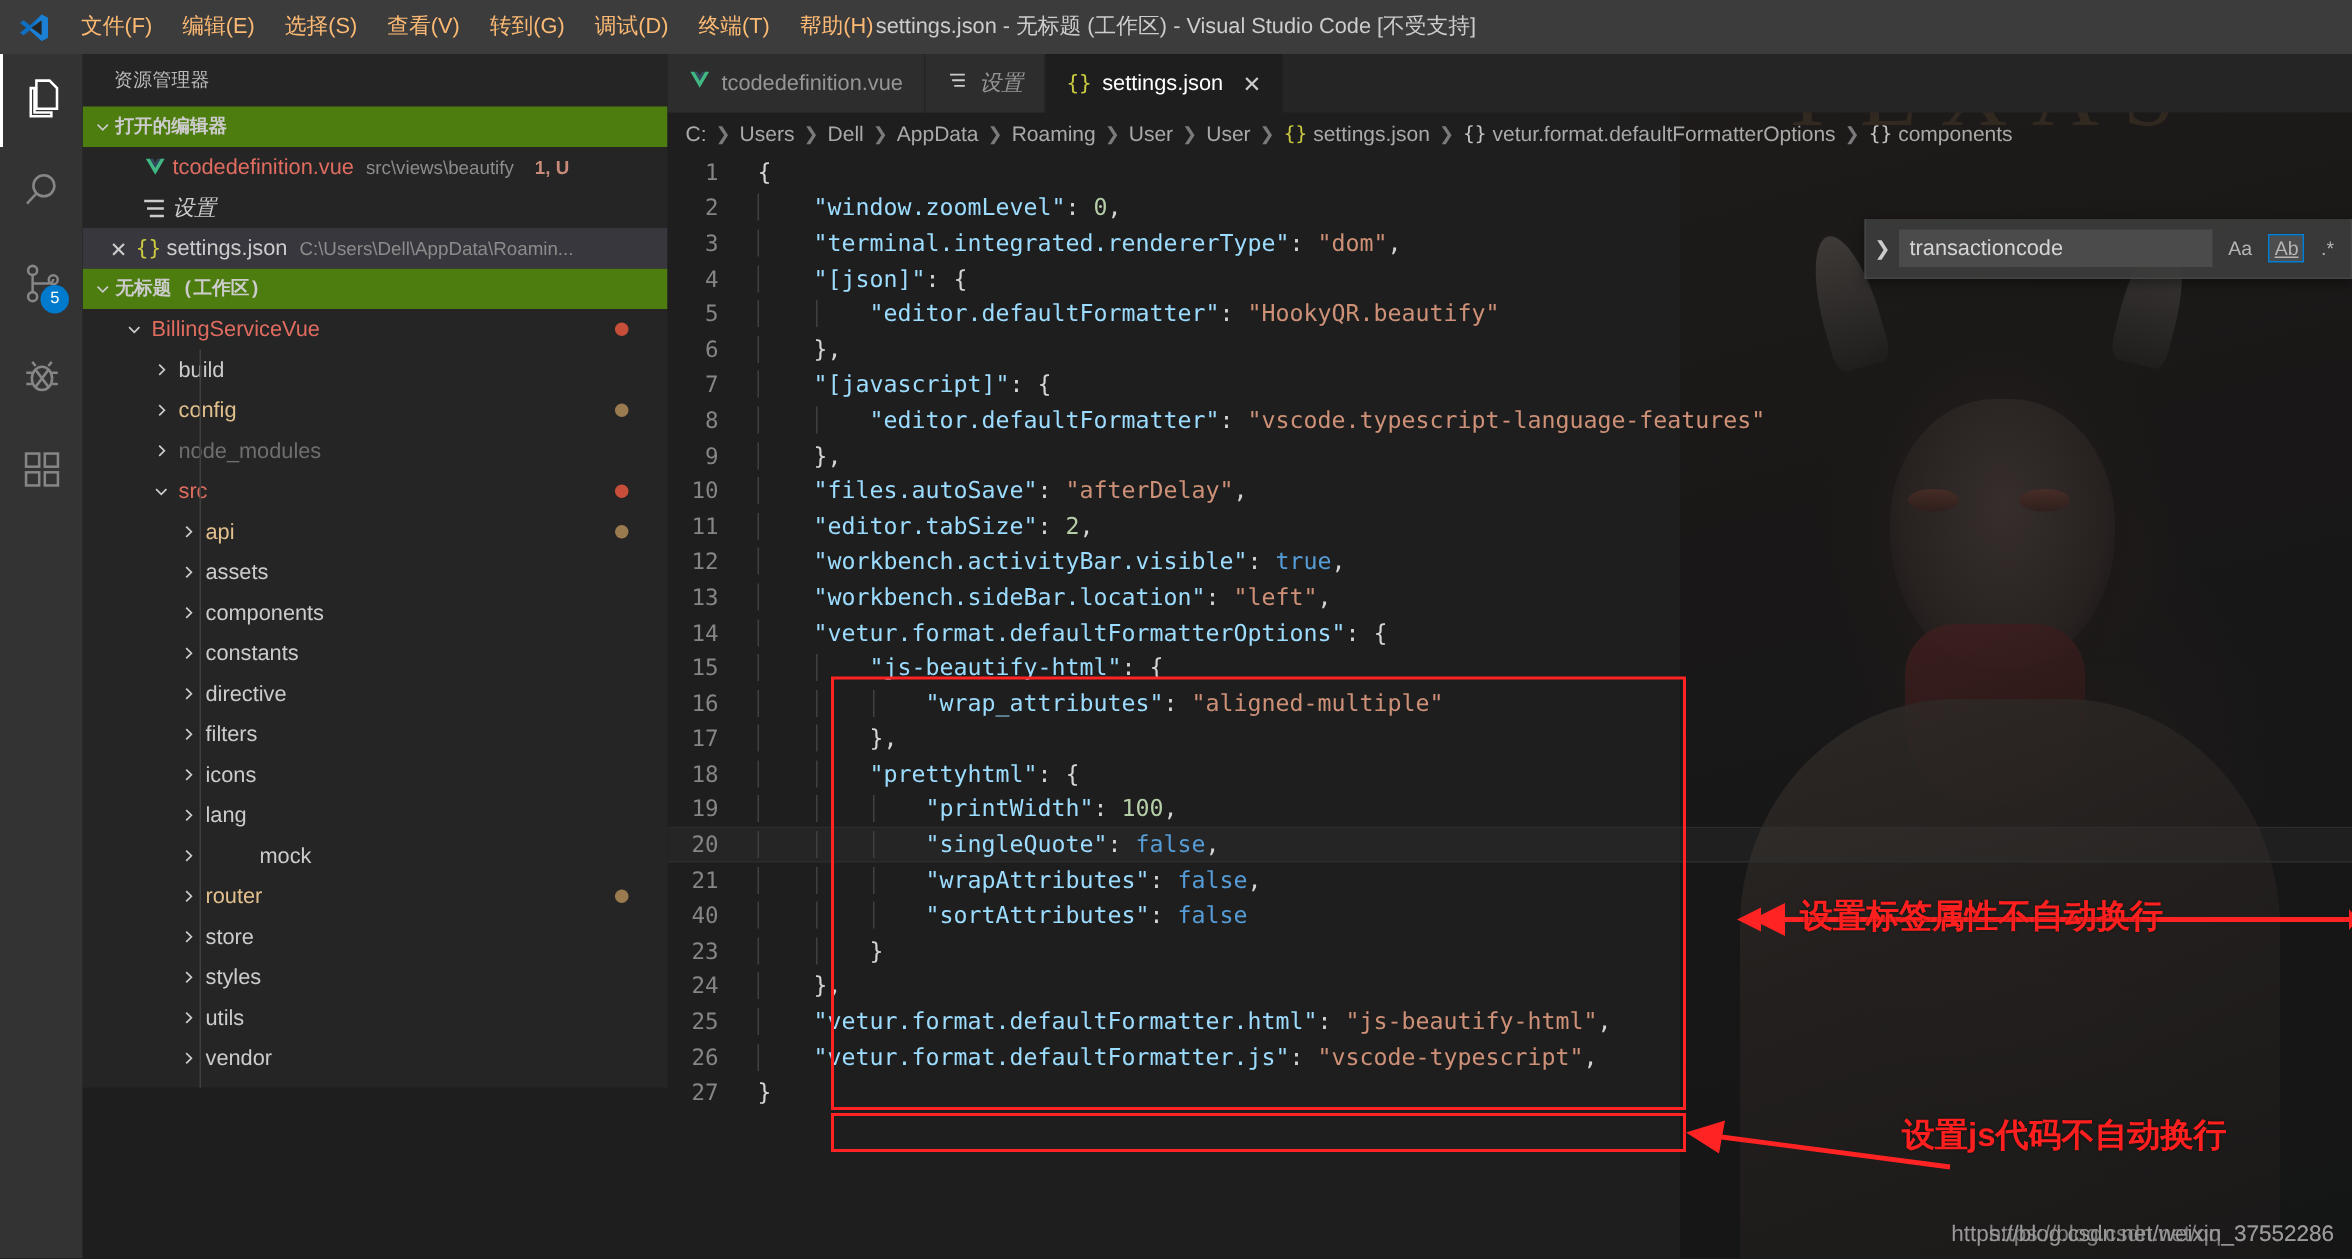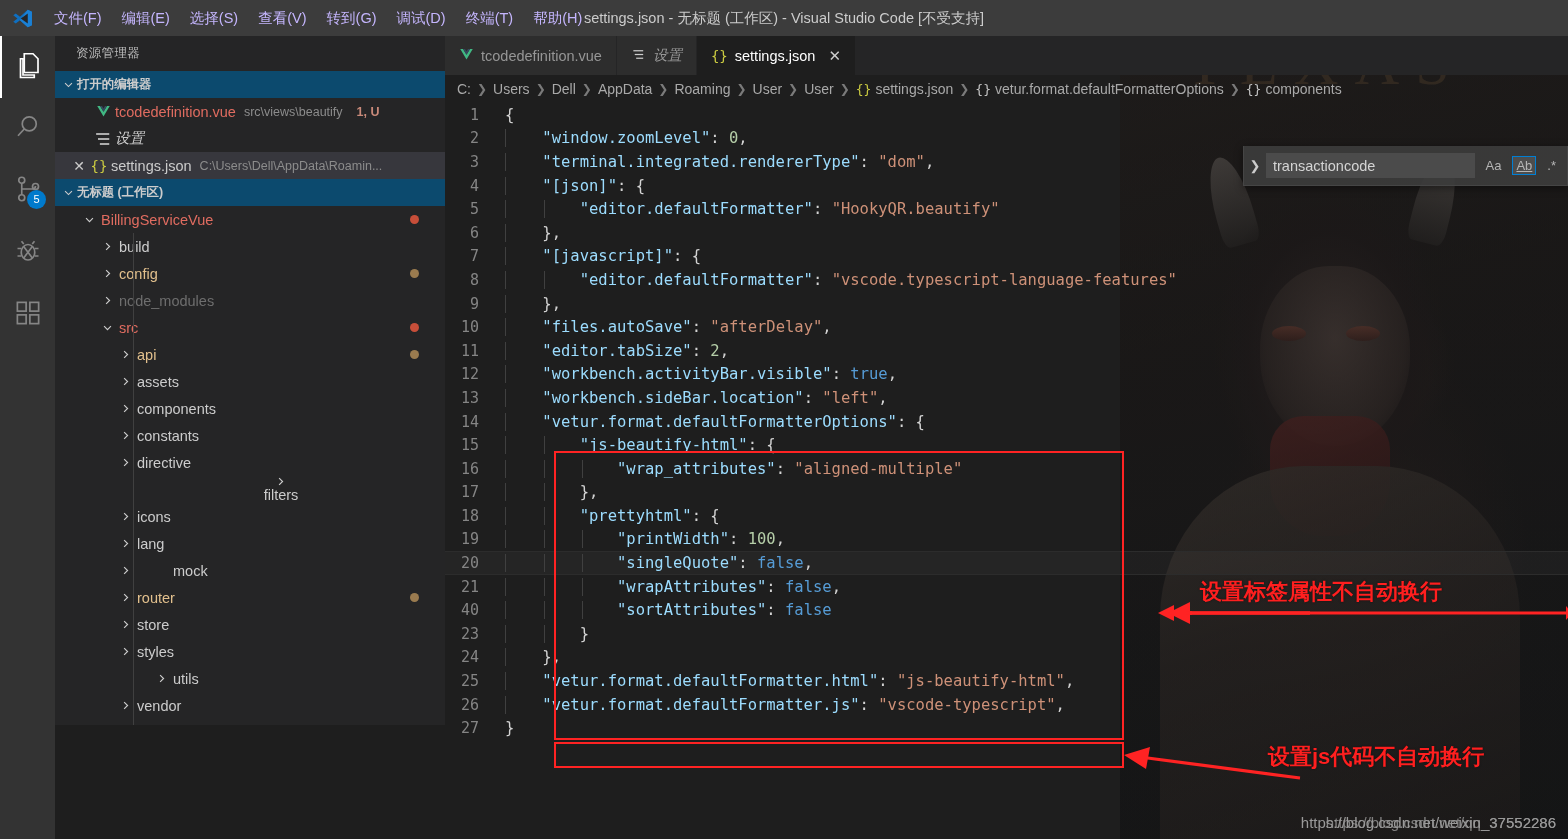--- a/index.html
+++ b/index.html
@@ -59,21 +59,21 @@
 
   
   .titlebar{
     position:absolute; top:0; left:0; width:1568px; height:36px;
     background:#3c3c3c; display:flex; align-items:center; z-index:40;
   }
   .vsicon{ width:44px; height:36px; display:flex; align-items:center; justify-content:center; }
   .vsicon svg{ width:21px; height:21px; }
   .menubar{ display:flex; align-items:center; height:36px; }
   .menu-item{
-    padding:0 10px; height:36px; line-height:36px; color:#c4b5fd; font-size:14.5px;
+    padding:0 10px; height:36px; line-height:36px; color:#fdba74; font-size:14.5px;
     white-space:nowrap; cursor:default;
   }
   .title-center{
     position:absolute; left:0; right:0; text-align:center; color:#cccccc;
     font-size:14.5px; line-height:36px; pointer-events:none;
   }
 
   
   .activitybar{
     position:absolute; top:36px; left:0; width:55px; height:803px;
@@ -99,21 +99,21 @@
     background:#252526; z-index:20; overflow:hidden;
   }
   .sidebar-title{
     height:35px; line-height:35px; padding-left:21px; color:#bbbbbb;
     font-size:12.5px; letter-spacing:.3px;
   }
   .section-header{
     height:27px; display:flex; align-items:center; padding-left:4px;
     color:#cccccc; font-size:12.4px; font-weight:bold; background:#252526;
   }
-  .section-header.hl{ background:#0c4a6e; }
+  .section-header.hl{ background:#4d7c0f;font-family:Liberation Mono, monospace; }
   .chev{ width:18px; height:18px; display:flex; align-items:center; justify-content:center; color:#cccccc; }
   .chev svg{ width:11px; height:11px; }
   .row{
     height:27px; display:flex; align-items:center; font-size:14.5px; color:#cccccc;
     white-space:nowrap; cursor:pointer; position:relative;
   }
   .row.sel{ background:#37373d; }
   .row .ficon{ width:20px; display:flex; align-items:center; justify-content:center; flex:0 0 auto; }
   .row .label{ margin-left:2px; }
   .row .desc{ margin-left:8px; color:#8c8c8c; font-size:12.5px; }
@@ -416,21 +416,21 @@
           <span class="label ">constants</span>
         </div>
         <div class="row" style="padding-left: 60px;">
           <span class="ficon" style="color: rgb(204, 204, 204);">
             <svg viewBox="0 0 16 16" width="11" height="11" fill="none" stroke="currentColor" stroke-width="1.7">
               <path d="M6 3 L11 8 L6 13"></path>
             </svg>
           </span>
           <span class="label ">directive</span>
         </div>
-        <div class="row" style="padding-left: 60px; flex-direction: column;">
+        <div class="row" style="padding-left: 60px;">
           <span class="ficon" style="color: rgb(204, 204, 204);">
             <svg viewBox="0 0 16 16" width="11" height="11" fill="none" stroke="currentColor" stroke-width="1.7">
               <path d="M6 3 L11 8 L6 13"></path>
             </svg>
           </span>
           <span class="label ">filters</span>
         </div>
         <div class="row" style="padding-left: 60px;">
           <span class="ficon" style="color: rgb(204, 204, 204);">
             <svg viewBox="0 0 16 16" width="11" height="11" fill="none" stroke="currentColor" stroke-width="1.7">
@@ -473,21 +473,21 @@
           <span class="label ">store</span>
         </div>
         <div class="row" style="padding-left: 60px;">
           <span class="ficon" style="color: rgb(204, 204, 204);">
             <svg viewBox="0 0 16 16" width="11" height="11" fill="none" stroke="currentColor" stroke-width="1.7">
               <path d="M6 3 L11 8 L6 13"></path>
             </svg>
           </span>
           <span class="label ">styles</span>
         </div>
-        <div class="row" style="padding-left: 60px; margin-left: 36px;">
+        <div class="row" style="padding-left: 60px;">
           <span class="ficon" style="color: rgb(204, 204, 204);">
             <svg viewBox="0 0 16 16" width="11" height="11" fill="none" stroke="currentColor" stroke-width="1.7">
               <path d="M6 3 L11 8 L6 13"></path>
             </svg>
           </span>
           <span class="label ">utils</span>
         </div>
         <div class="row" style="padding-left: 60px;">
           <span class="ficon" style="color: rgb(204, 204, 204);">
             <svg viewBox="0 0 16 16" width="11" height="11" fill="none" stroke="currentColor" stroke-width="1.7">
@@ -653,21 +653,21 @@
       <line x1="1190" y1="613" x2="1192" y2="613" stroke="#ff2323" stroke-width="3.2"></line>
       <line x1="1190" y1="613" x2="1192" y2="613" stroke="#ff2323" stroke-width="3.2"></line>
 
       <line x1="1188" y1="613" x2="1310" y2="613" stroke="#ff2323" stroke-width="3.2"></line>
       <line x1="1310" y1="613" x2="1192" y2="613" stroke="#ff2323" stroke-width="3.2"></line>
 
       <line x1="1140" y1="757" x2="1300" y2="778" stroke="#ff2323" stroke-width="3.2"></line>
       <polygon points="1124,755 1150,747 1146,769" fill="#ff2323"></polygon>
     </svg>
 
-    <div class="annotext" style="left:1200px; top:577px;">设置标签属性不自动换行</div>
+    <div class="annotext" style="left:1200px; top:596px;">设置标签属性不自动换行</div>
     <div class="annotext" style="left:1268px; top:742px;">设置js代码不自动换行</div>
   </div>
 
   <div class="watermark">
     <span>https://blog.csdn.net/weixin_37552286</span>
     <span class="wm2">https://blog.csdn.net/qq_37552286</span>
   </div>
 </div>
 
 </body></html>

